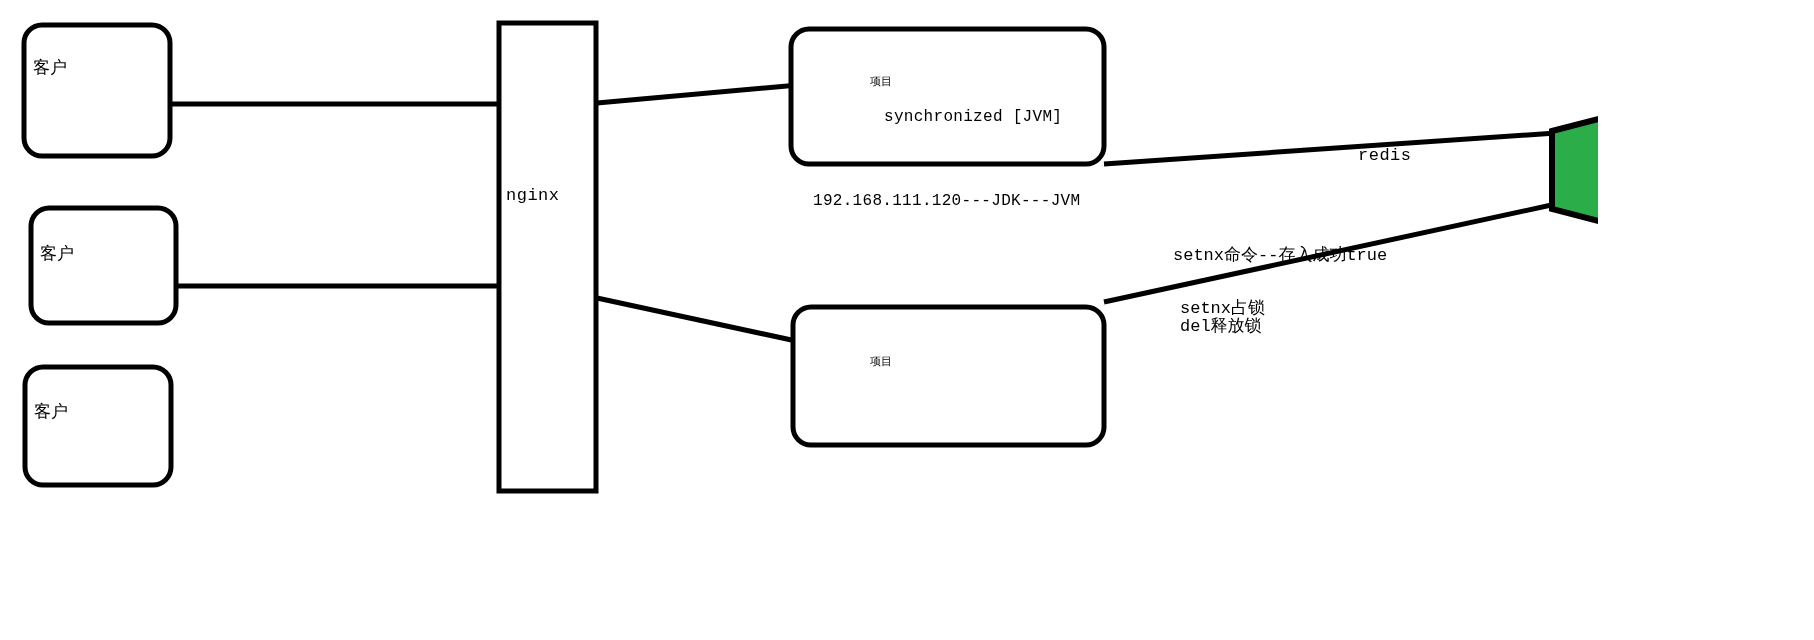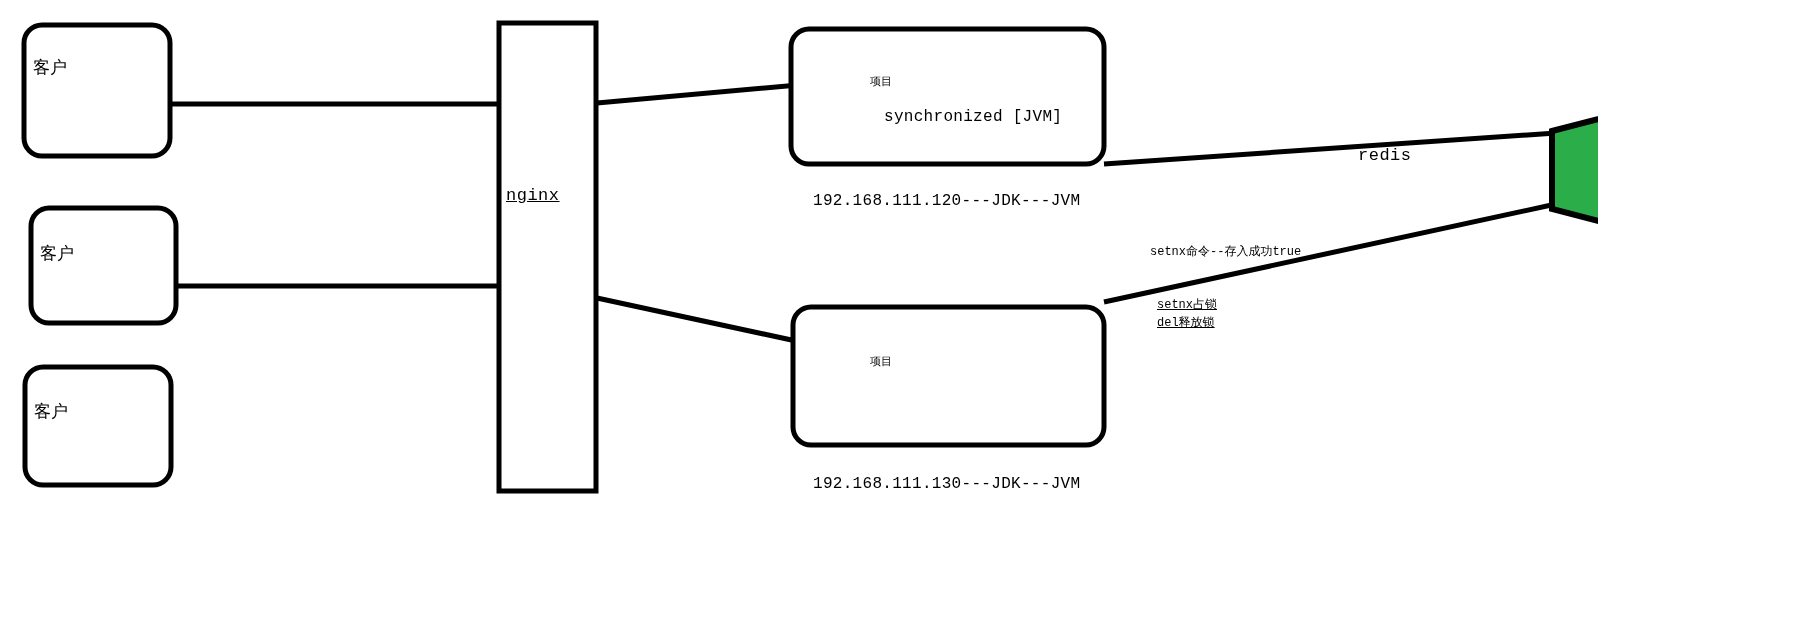--- a/index.html
+++ b/index.html
@@ -38,21 +38,22 @@
     font-size: 17px;
     letter-spacing: 0.5px;
   }
   .mono-sm {
     font-family: "Liberation Mono", "DejaVu Sans Mono", monospace;
     font-size: 16px;
     letter-spacing: 0.3px;
   }
   .mix {
     font-family: "Liberation Mono", "DejaVu Sans Mono", monospace;
-    font-size: 12px;
+    font-size: 17px;
+    margin-left: 23px;
   }
   .client-label { font-size: 17px; }
 </style>
 </head>
 <body>
 
 <div id="canvas">
 
   <svg class="layer" viewBox="0 0 1814 640">
 
@@ -77,28 +78,27 @@
 
     <line x1="1104" y1="302" x2="1556" y2="204" stroke="#000" stroke-width="5"></line>
 
     <polygon points="1552,131 1668,101 1845,131 1845,209 1668,239 1552,209" fill="#2BAE49" stroke="#000" stroke-width="6"></polygon>
   </svg>
 
   <div class="node-label client-label" style="left:33px; top:58px;">客户</div>
   <div class="node-label client-label" style="left:40px; top:244px;">客户</div>
   <div class="node-label client-label" style="left:34px; top:402px;">客户</div>
 
-  <div class="node-label mono" style="left:506px; top:186px;text-decoration:underline;">nginx</div>
+  <div class="node-label mono" style="left:506px; top:186px;">nginx</div>
 
   <div class="node-label" style="left:870px; top:75px;">项目</div>
   <div class="node-label mono-sm" style="left:884px; top:108px;">synchronized [JVM]</div>
   <div class="node-label mono-sm" style="left:813px; top:192px;text-align:right;">192.168.111.120---JDK---JVM</div>
 
   <div class="node-label" style="left:870px; top:355px;">项目</div>
-  <div class="node-label mono-sm" style="left:813px; top:475px;">192.168.111.130---JDK---JVM</div>
 
   <div class="node-label mono" style="left:1358px; top:138px;margin-top:8px;">redis</div>
 
   <div class="node-label mix" style="left:1150px; top:246px;">setnx命令--存入成功true</div>
-  <div class="node-label mix" style="left:1157px; top:299px;text-decoration:underline;">setnx占锁</div>
-  <div class="node-label mix" style="left:1157px; top:317px;text-decoration:underline;">del释放锁</div>
+  <div class="node-label mix" style="left:1157px; top:299px;">setnx占锁</div>
+  <div class="node-label mix" style="left:1157px; top:317px;">del释放锁</div>
 
 </div>
 
 </body></html>

